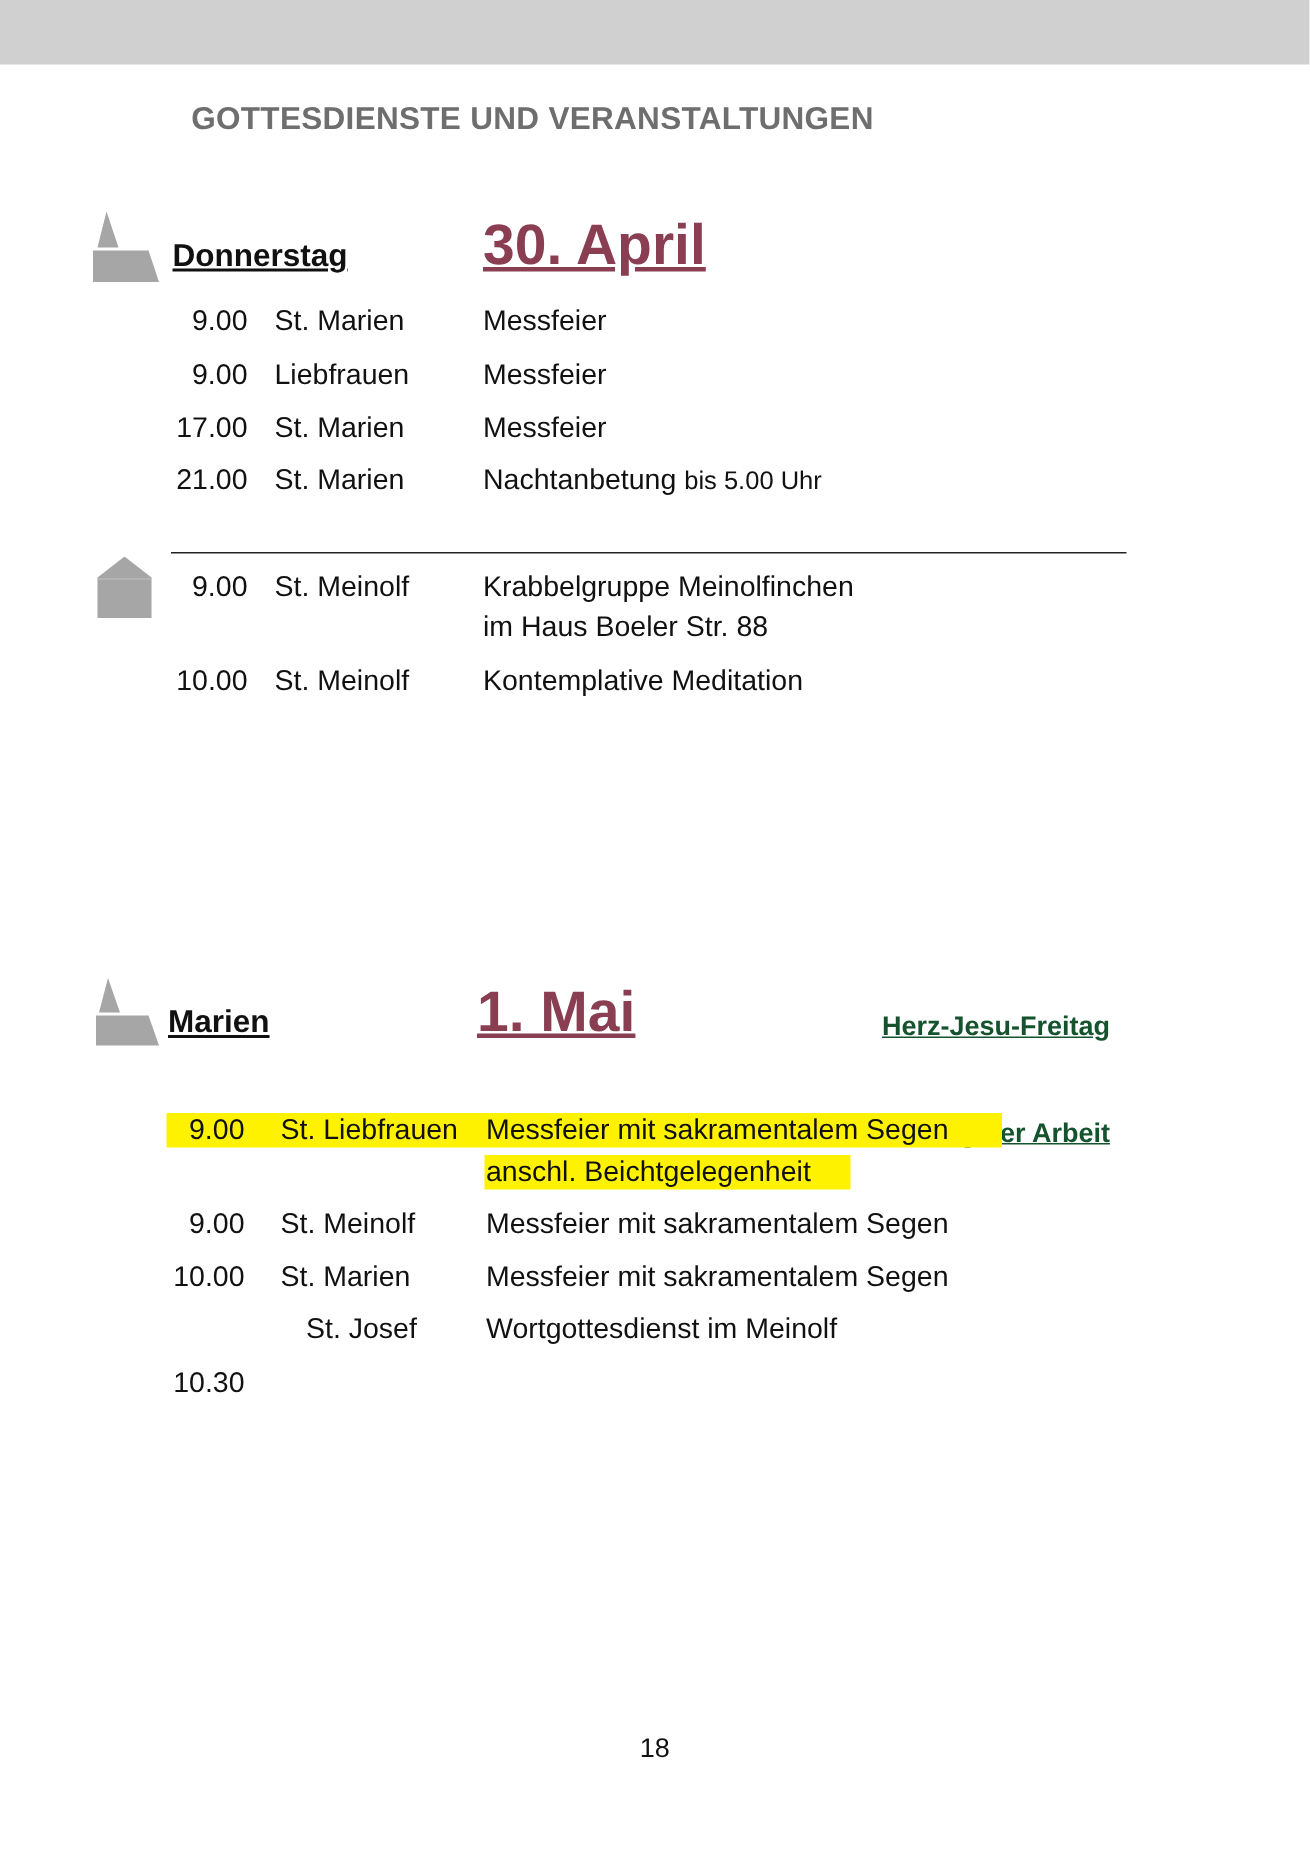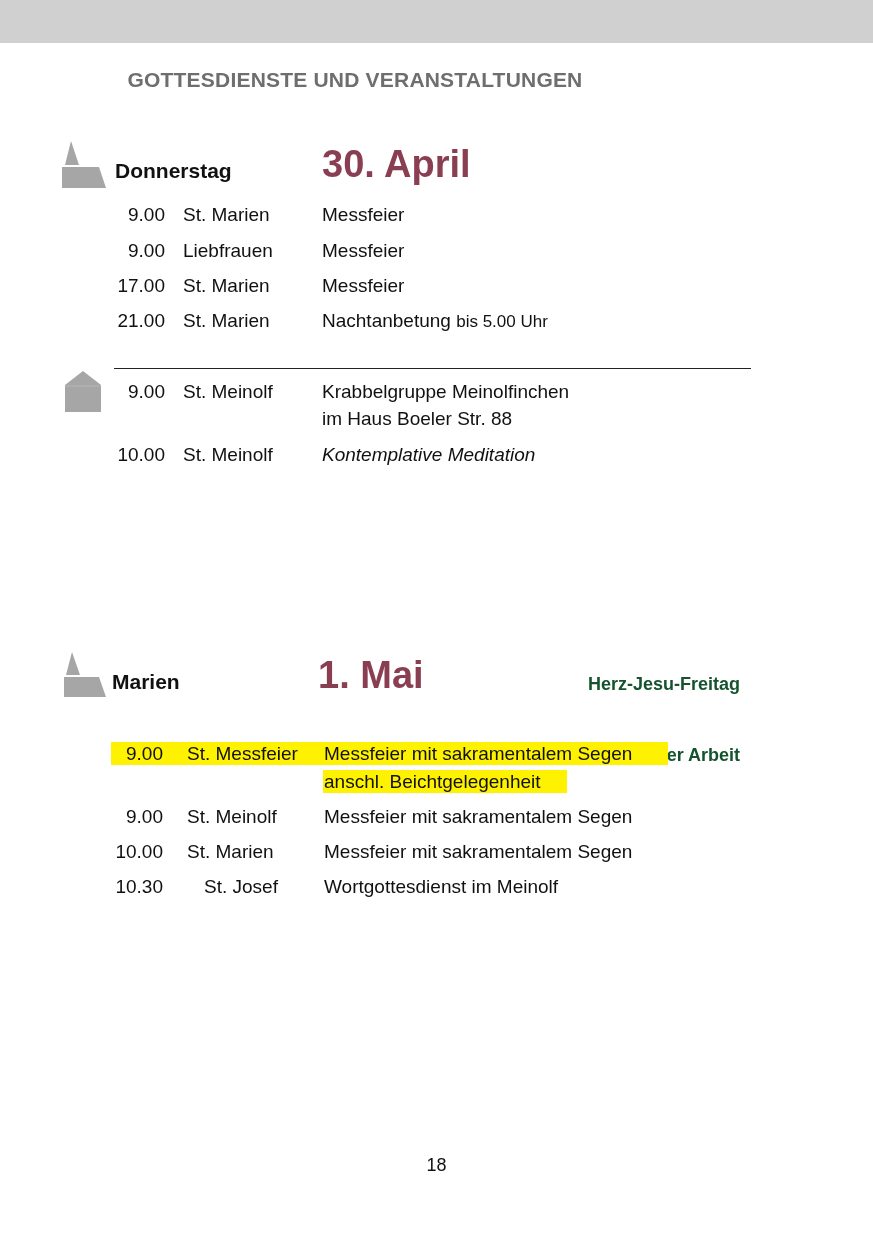--- a/index.html
+++ b/index.html
@@ -1,21 +1,21 @@
 <!DOCTYPE html>
 <html><head>
 <meta charset="utf-8">
 <style>
   html, body { margin:0; padding:0; }
   body { width:873px; height:1241px; background:#ffffff; position:relative; overflow:hidden;
          font-family:"Liberation Sans", sans-serif; color:#111; }
   .topbar { position:absolute; left:0; top:0; width:873px; height:43px; background:#d0d0d0; }
   .page-title { position:absolute; left:0; width:710px; top:68px; text-align:center;
                 font-weight:bold; font-size:21px; color:#6e6e6e; letter-spacing:0.2px; }
-  .abs { position:absolute; white-space:nowrap; }
+  .abs { position:absolute; white-space:nowrap;text-decoration:underline; }
   .weekday { font-weight:bold; font-size:21px; color:#111; }
   .date { font-weight:bold; font-size:38px; color:#8a3e52; }
   .note { font-weight:bold; font-size:18px; color:#14532d; text-align:right; }
   .row { position:absolute; font-size:19px; color:#111; white-space:nowrap; }
   .row .time { position:absolute; text-align:right; }
   .row .place { position:absolute; }
   .row .desc { position:absolute;text-align:right; }
   .small { font-size:17px; }
   .hl { background:#fff200; }
   .rule { position:absolute; left:114px; top:368px; width:637px; height:0; border-top:1.5px solid #222; }
@@ -69,52 +69,52 @@
 
 <div class="row" style="top:381px;left:0;width:873px;">
   <span class="time" style="right:708px;">9.00</span>
   <span class="place" style="left:183px;">St. Meinolf</span>
   <span class="desc" style="left:322px;">Krabbelgruppe Meinolfinchen</span>
   <span class="desc" style="left:322px;top:27px;">im Haus Boeler Str. 88</span>
 </div>
 <div class="row" style="top:444px;left:0;width:873px;">
   <span class="time" style="right:708px;">10.00</span>
   <span class="place" style="left:183px;">St. Meinolf</span>
-  <span class="desc" style="left:322px;font-style:italic;">Kontemplative Meditation</span>
+  <span class="desc" style="left:322px;">Kontemplative Meditation</span>
 </div>
 
 <div class="abs" style="left:63px;top:652px;">
   <svg width="44" height="46" viewBox="0 0 44 46">
     <polygon points="9,0 3,23 17,23 " fill="#a6a6a6"></polygon>
     <polygon points="1,25 36,25 43,45 1,45" fill="#a6a6a6"></polygon>
   </svg>
 </div>
 <div class="abs weekday" style="left:112px;top:670px;">Marien</div>
 <div class="abs date" style="left:318px;top:654px;">1. Mai</div>
 <div class="abs note" style="right:133px;top:674px;">Herz-Jesu-Freitag</div>
 <div class="abs note" style="right:133px;top:697px;margin-top:48px;">Tag der Arbeit</div>
 
 <div class="abs hl" style="left:111px;top:742px;width:557px;height:23px;"></div>
 <div class="abs hl" style="left:323px;top:770px;width:244px;height:23px;"></div>
 <div class="row" style="top:743px;left:0;width:873px;">
   <span class="time" style="right:710px;">9.00</span>
-  <span class="place" style="left:187px;">St. Messfeier</span>
+  <span class="place" style="left:187px;">St. Liebfrauen</span>
   <span class="desc" style="left:324px;">Messfeier mit sakramentalem Segen</span>
   <span class="desc" style="left:324px;top:28px;">anschl. Beichtgelegenheit</span>
 </div>
 
 <div class="row" style="top:806px;left:0;width:873px;">
   <span class="time" style="right:710px;">9.00</span>
   <span class="place" style="left:187px;">St. Meinolf</span>
   <span class="desc" style="left:324px;">Messfeier mit sakramentalem Segen</span>
 </div>
 <div class="row" style="top:841px;left:0;width:873px;">
   <span class="time" style="right:710px;">10.00</span>
   <span class="place" style="left:187px;">St. Marien</span>
   <span class="desc" style="left:324px;">Messfeier mit sakramentalem Segen</span>
 </div>
 <div class="row" style="top:876px;left:0;width:873px;">
-  <span class="time" style="right:710px;">10.30</span>
+  <span class="time" style="right:710px;margin-top:36px;">10.30</span>
   <span class="place" style="left:204px;">St. Josef</span>
   <span class="desc" style="left:324px;">Wortgottesdienst im Meinolf</span>
 </div>
 
 <div class="pagenum">18</div>
 
 </body></html>

